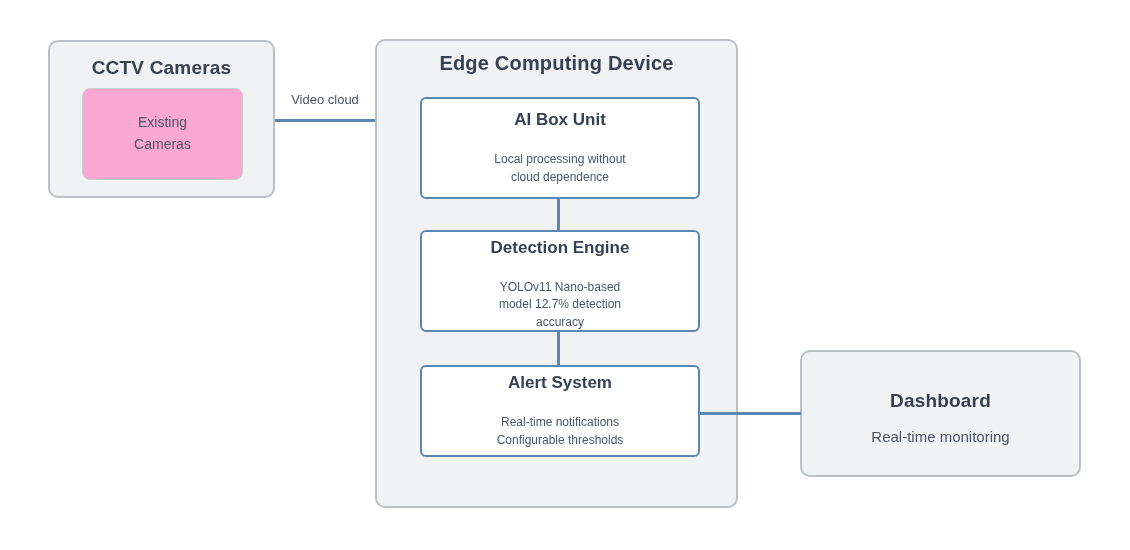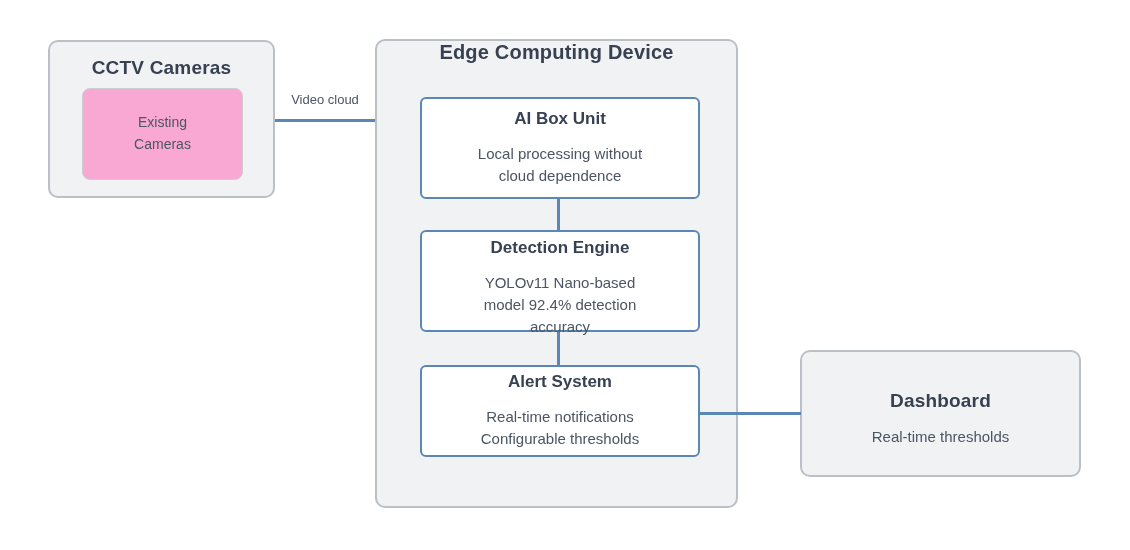--- a/index.html
+++ b/index.html
@@ -36,31 +36,31 @@
   #cctv-box .group-title{padding-top:15px;}
   #camera-node{
     position:absolute;left:32px;top:46px;width:161px;height:92px;
     background:#f9a8d4;border:1.5px solid #caced3;border-radius:8px;
     display:flex;align-items:center;justify-content:center;
     font-size:14px;color:var(--body-text);text-align:center;
     white-space:pre-line;line-height:1.55;
   }
 
   #edge-box{left:375px;top:39px;width:363px;height:469px;}
-  #edge-box .group-title{padding-top:0;font-size:20px;}
+  #edge-box .group-title{padding-top:11px;font-size:20px;}
 
   .node-box{
     position:absolute;left:43px;width:280px;
     background:#ffffff;border:2px solid var(--accent);border-radius:6px;
     display:flex;flex-direction:column;align-items:center;justify-content:center;
-    gap:14px;padding:6px 10px;
+    gap:21px;padding:6px 10px;
   }
   .node-title{font-weight:700;font-size:17px;color:var(--title-text);}
   .node-desc{
-    font-size:15px;color:var(--body-text);text-align:center;
+    font-size:12px;color:var(--body-text);text-align:center;
     line-height:1.45;white-space:pre-line;
   }
   #ai-node{top:56px;height:102px;}
   #detection-node{top:189px;height:102px;justify-content:space-between;}
   #alert-node{top:324px;height:92px;}
 
   .connector{position:absolute;background:var(--accent);z-index:5;}
   #edge-connector-1{left:180px;top:158px;width:3px;height:32px;}
   #edge-connector-2{left:180px;top:291px;width:3px;height:34px;}
   #video-feed-line{left:275px;top:119px;width:100px;height:3px;}
@@ -99,33 +99,33 @@
       <div class="node-title">AI Box Unit</div>
       <div class="node-desc">Local processing without
 cloud dependence</div>
     </div>
 
     <div class="connector" id="edge-connector-1"></div>
 
     <div class="node-box" id="detection-node">
       <div class="node-title">Detection Engine</div>
       <div class="node-desc">YOLOv11 Nano-based
-model 92.4% detection
+model 12.7% detection
 accuracy</div>
     </div>
 
     <div class="connector" id="edge-connector-2"></div>
 
     <div class="node-box" id="alert-node">
       <div class="node-title">Alert System</div>
       <div class="node-desc">Real-time notifications
 Configurable thresholds</div>
     </div>
   </div>
 
   <div class="connector" id="alert-dashboard-line"></div>
 
   <div class="group-box" id="dashboard-box">
     <div class="group-title">Dashboard</div>
-    <div id="dashboard-desc">Real-time thresholds</div>
+    <div id="dashboard-desc">Real-time monitoring</div>
   </div>
 
 </div>
 
 </body></html>

